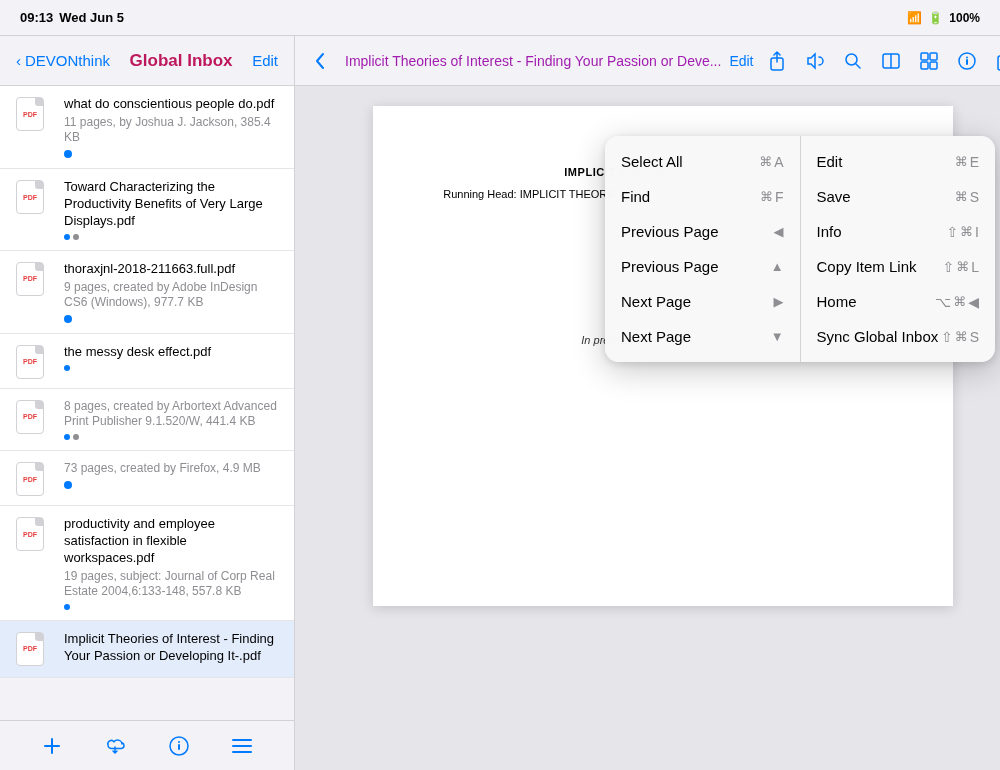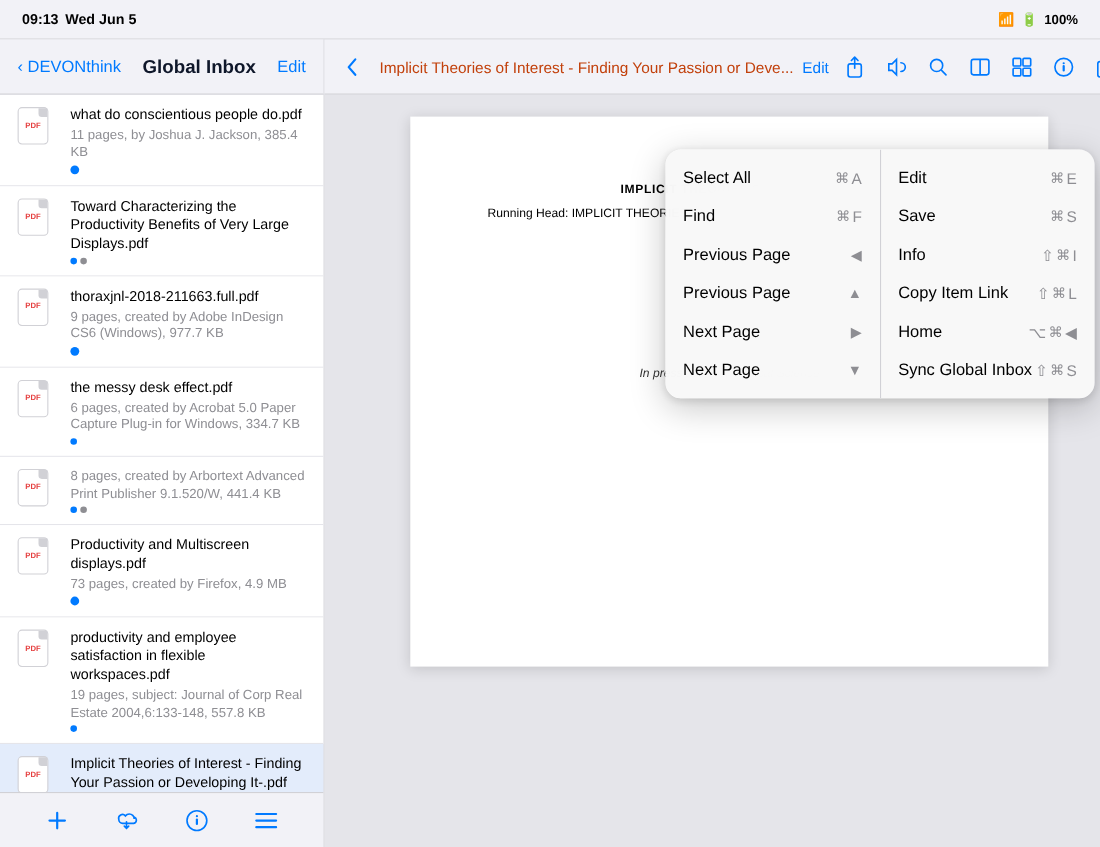--- a/index.html
+++ b/index.html
@@ -56,21 +56,21 @@
     .sidebar-header-left {
       display: flex;
       align-items: center;
       gap: 4px;
       color: #007aff;
       font-size: 15px;
     }
     .sidebar-header-title {
       font-size: 17px;
       font-weight: 600;
-      color: #0f172a;
+      color: #be185d;
     }
     .sidebar-edit-btn {
       color: #007aff;
       font-size: 15px;
       cursor: pointer;
     }
 
     .sidebar-list {
       flex: 1;
       overflow-y: auto;
@@ -183,21 +183,21 @@
       border-bottom: 1px solid #d1d1d6;
       display: flex;
       align-items: center;
       padding: 0 12px;
       gap: 8px;
     }
     .main-header-title {
       flex: 1;
       font-size: 14px;
       font-weight: 500;
-      color: #c2410c;
+      color: #a21caf;
       text-align: center;
       overflow: hidden;
       text-overflow: ellipsis;
       white-space: nowrap;
     }
     .main-header-btn {
       color: #007aff;
       font-size: 14px;
       cursor: pointer;
       white-space: nowrap;
@@ -377,21 +377,20 @@
           </div>
         </div>
       </div>
 
       <div class="sidebar-item">
         <div class="sidebar-item-icon">
           <div class="pdf-icon">PDF</div>
         </div>
         <div class="sidebar-item-content">
           <div class="sidebar-item-title">the messy desk effect.pdf</div>
-          <div class="sidebar-item-meta">6 pages, created by Acrobat 5.0 Paper Capture Plug-in for Windows, 334.7 KB</div>
           <div class="sidebar-item-dots">
             <div class="dot dot-small"></div>
           </div>
         </div>
       </div>
 
       <div class="sidebar-item">
         <div class="sidebar-item-icon">
           <div class="pdf-icon">PDF</div>
         </div>
@@ -402,21 +401,20 @@
             <div class="dot dot-small dot-gray"></div>
           </div>
         </div>
       </div>
 
       <div class="sidebar-item">
         <div class="sidebar-item-icon">
           <div class="pdf-icon">PDF</div>
         </div>
         <div class="sidebar-item-content">
-          <div class="sidebar-item-title">Productivity and Multiscreen displays.pdf</div>
           <div class="sidebar-item-meta">73 pages, created by Firefox, 4.9 MB</div>
           <div class="sidebar-item-dots">
             <div class="dot"></div>
           </div>
         </div>
       </div>
 
       <div class="sidebar-item">
         <div class="sidebar-item-icon">
           <div class="pdf-icon">PDF</div>

